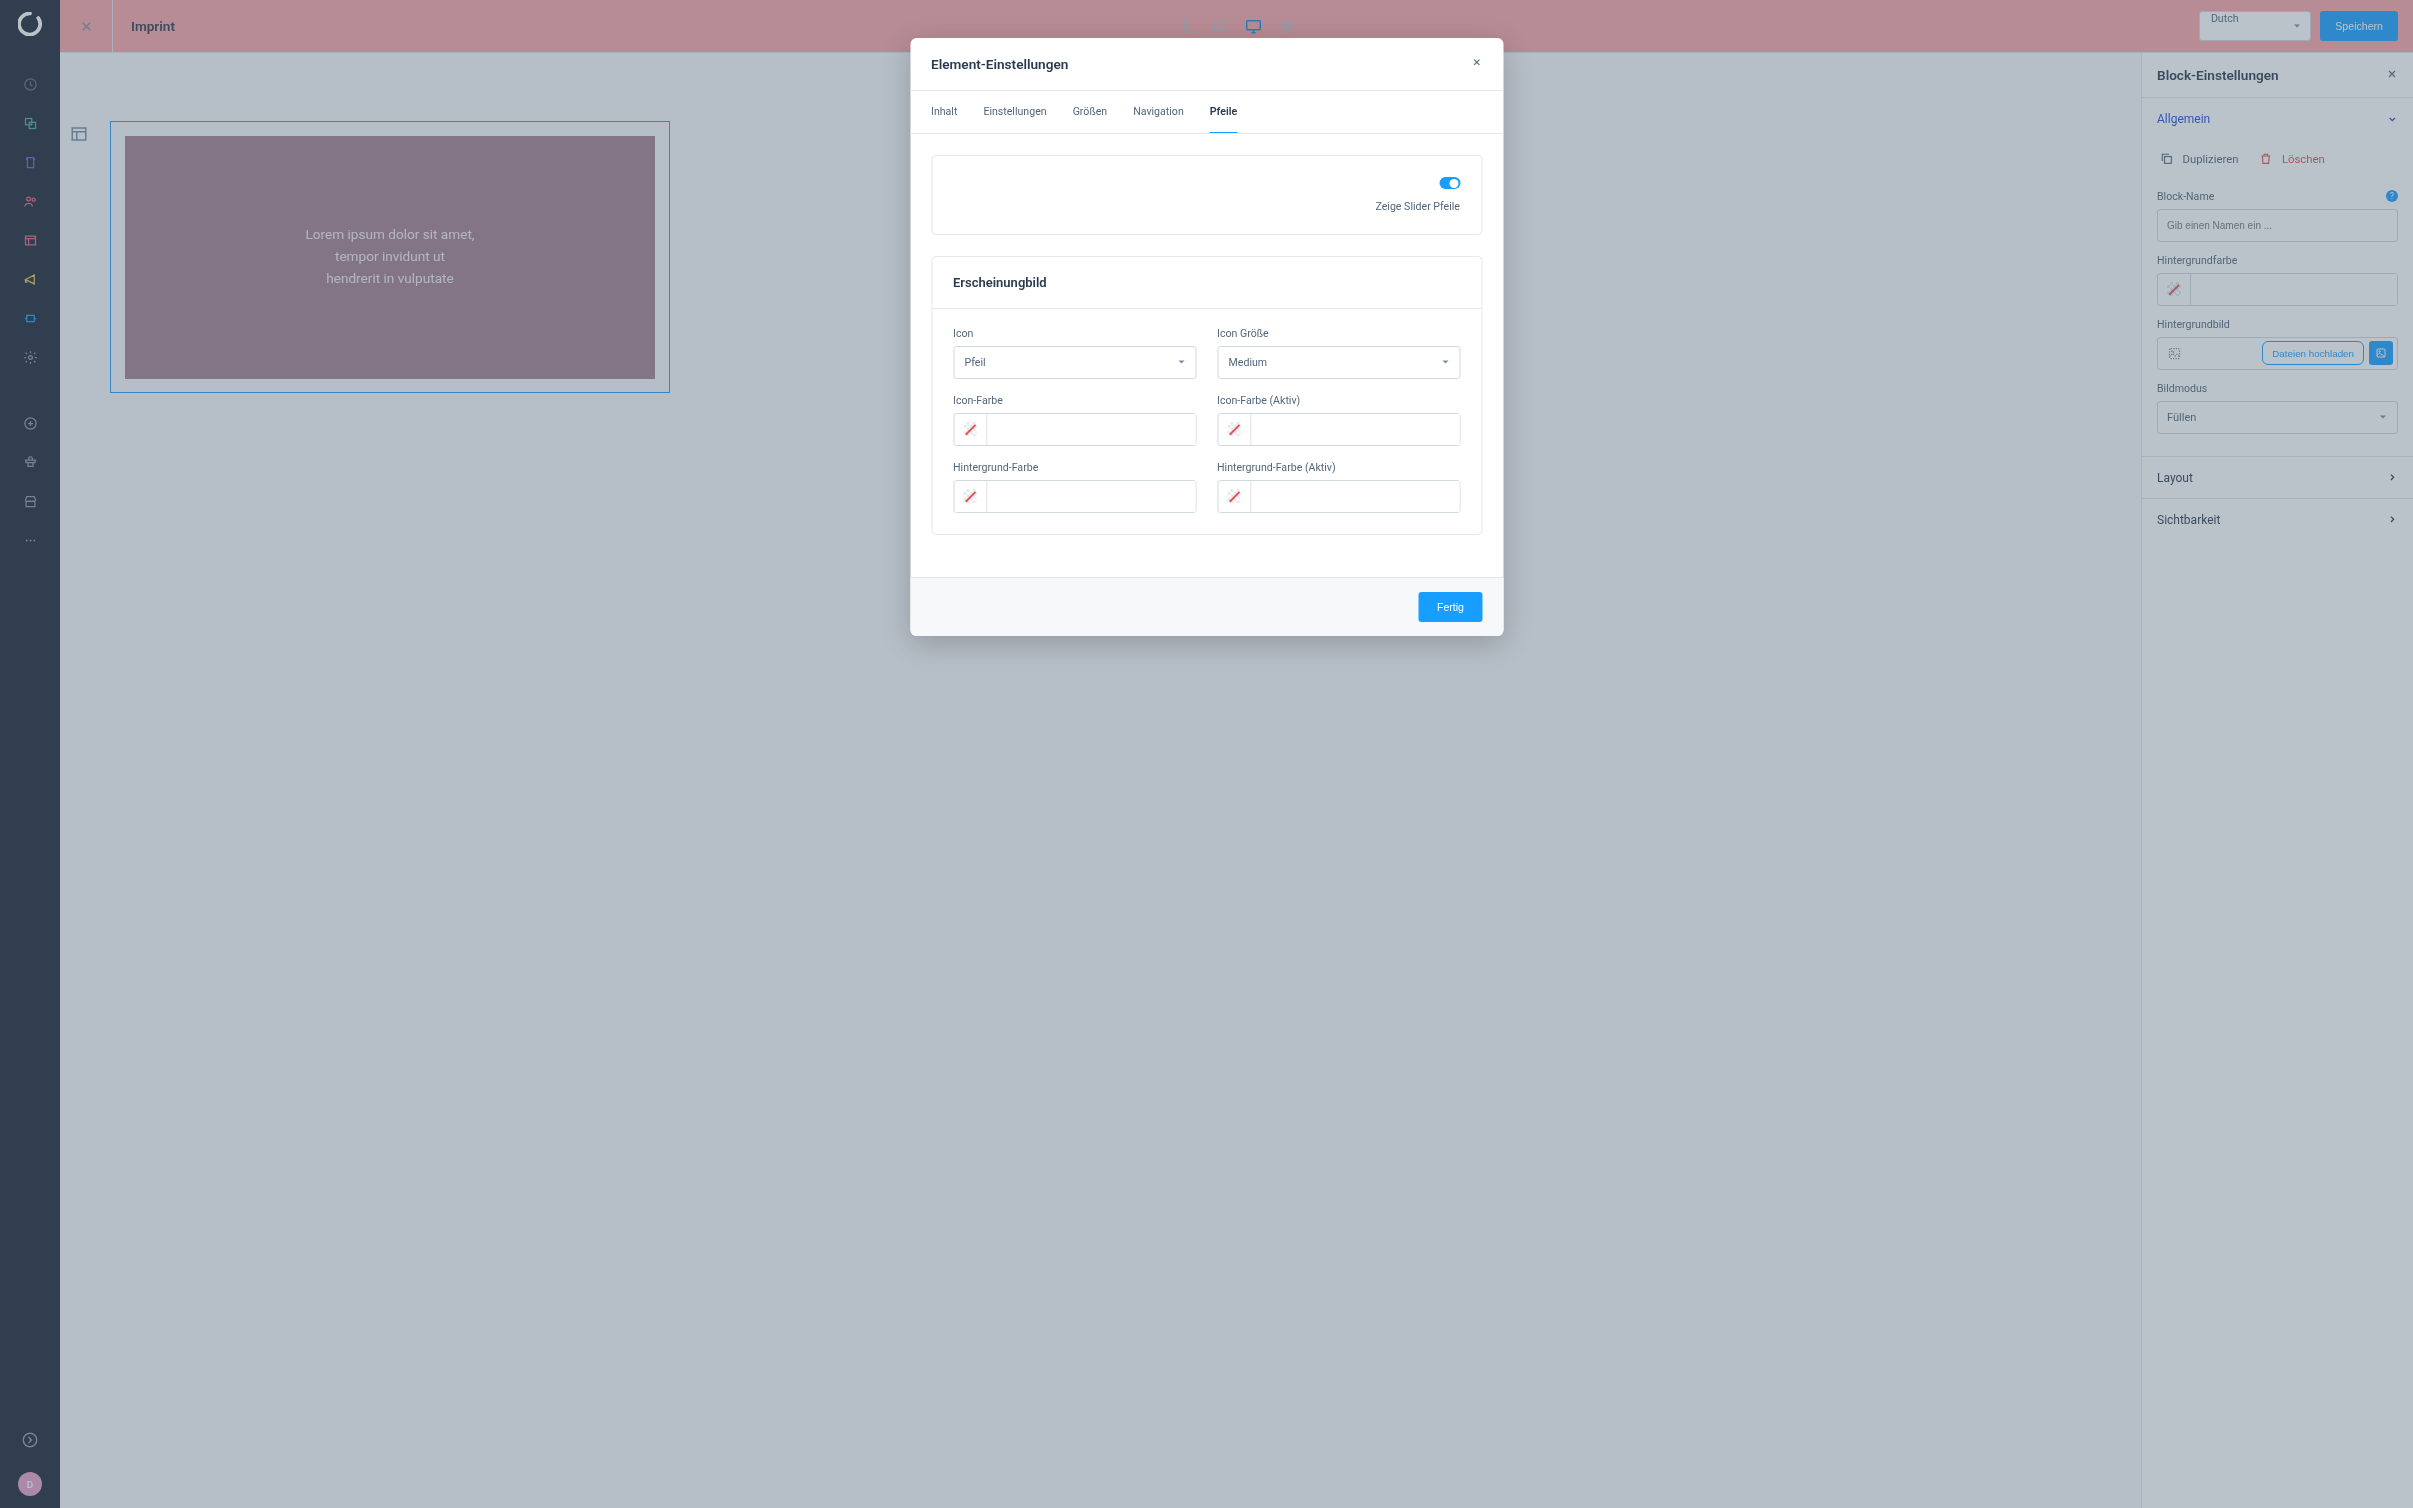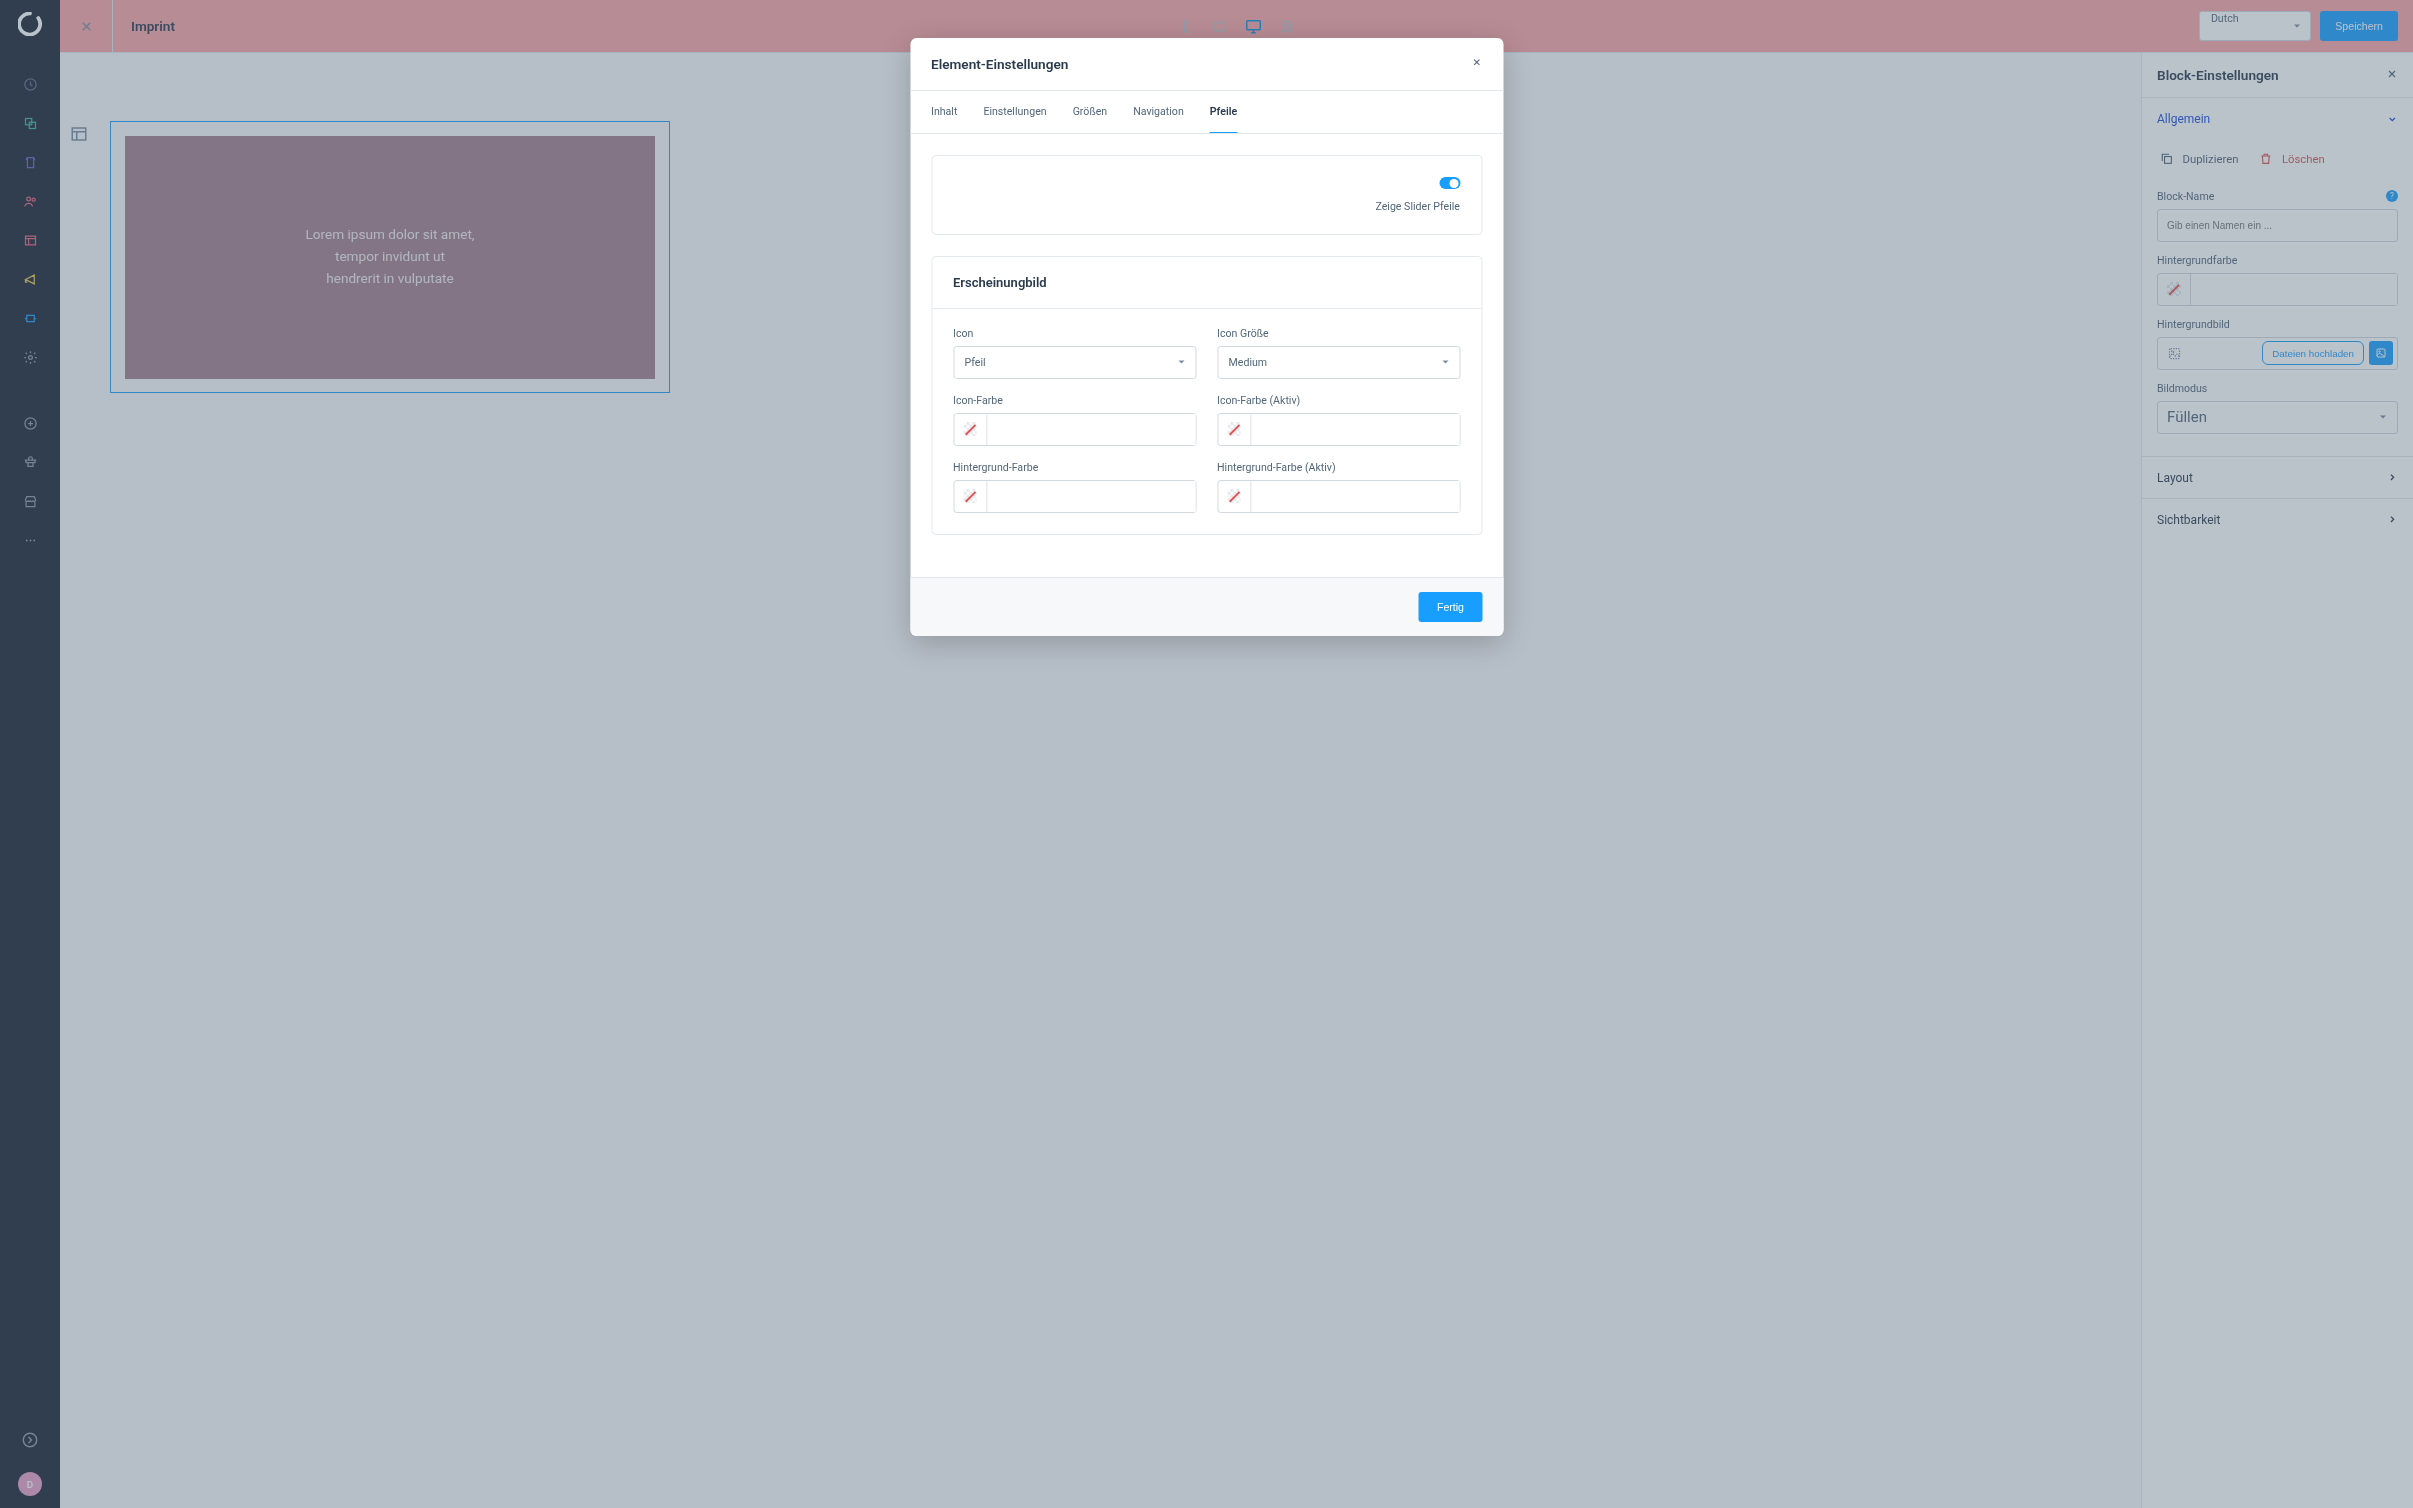--- a/index.html
+++ b/index.html
@@ -282,21 +282,21 @@
       color: #fff;
       cursor: pointer;
       margin-right: 4.5px;
     }
     .rp-select {
       width: 100%;
       height: 33px;
       border: 0.8px solid #d1d9e0;
       border-radius: 3px;
       padding: 0 9px;
-      font-size: 15px;
+      font-size: 11px;
       color: #52667a;
       position: relative;
       display: flex;
       align-items: center;
       cursor: pointer;
     }
     .rp-select::after {
       content: "";
       position: absolute;
       right: 10.6px; top: 50%;

